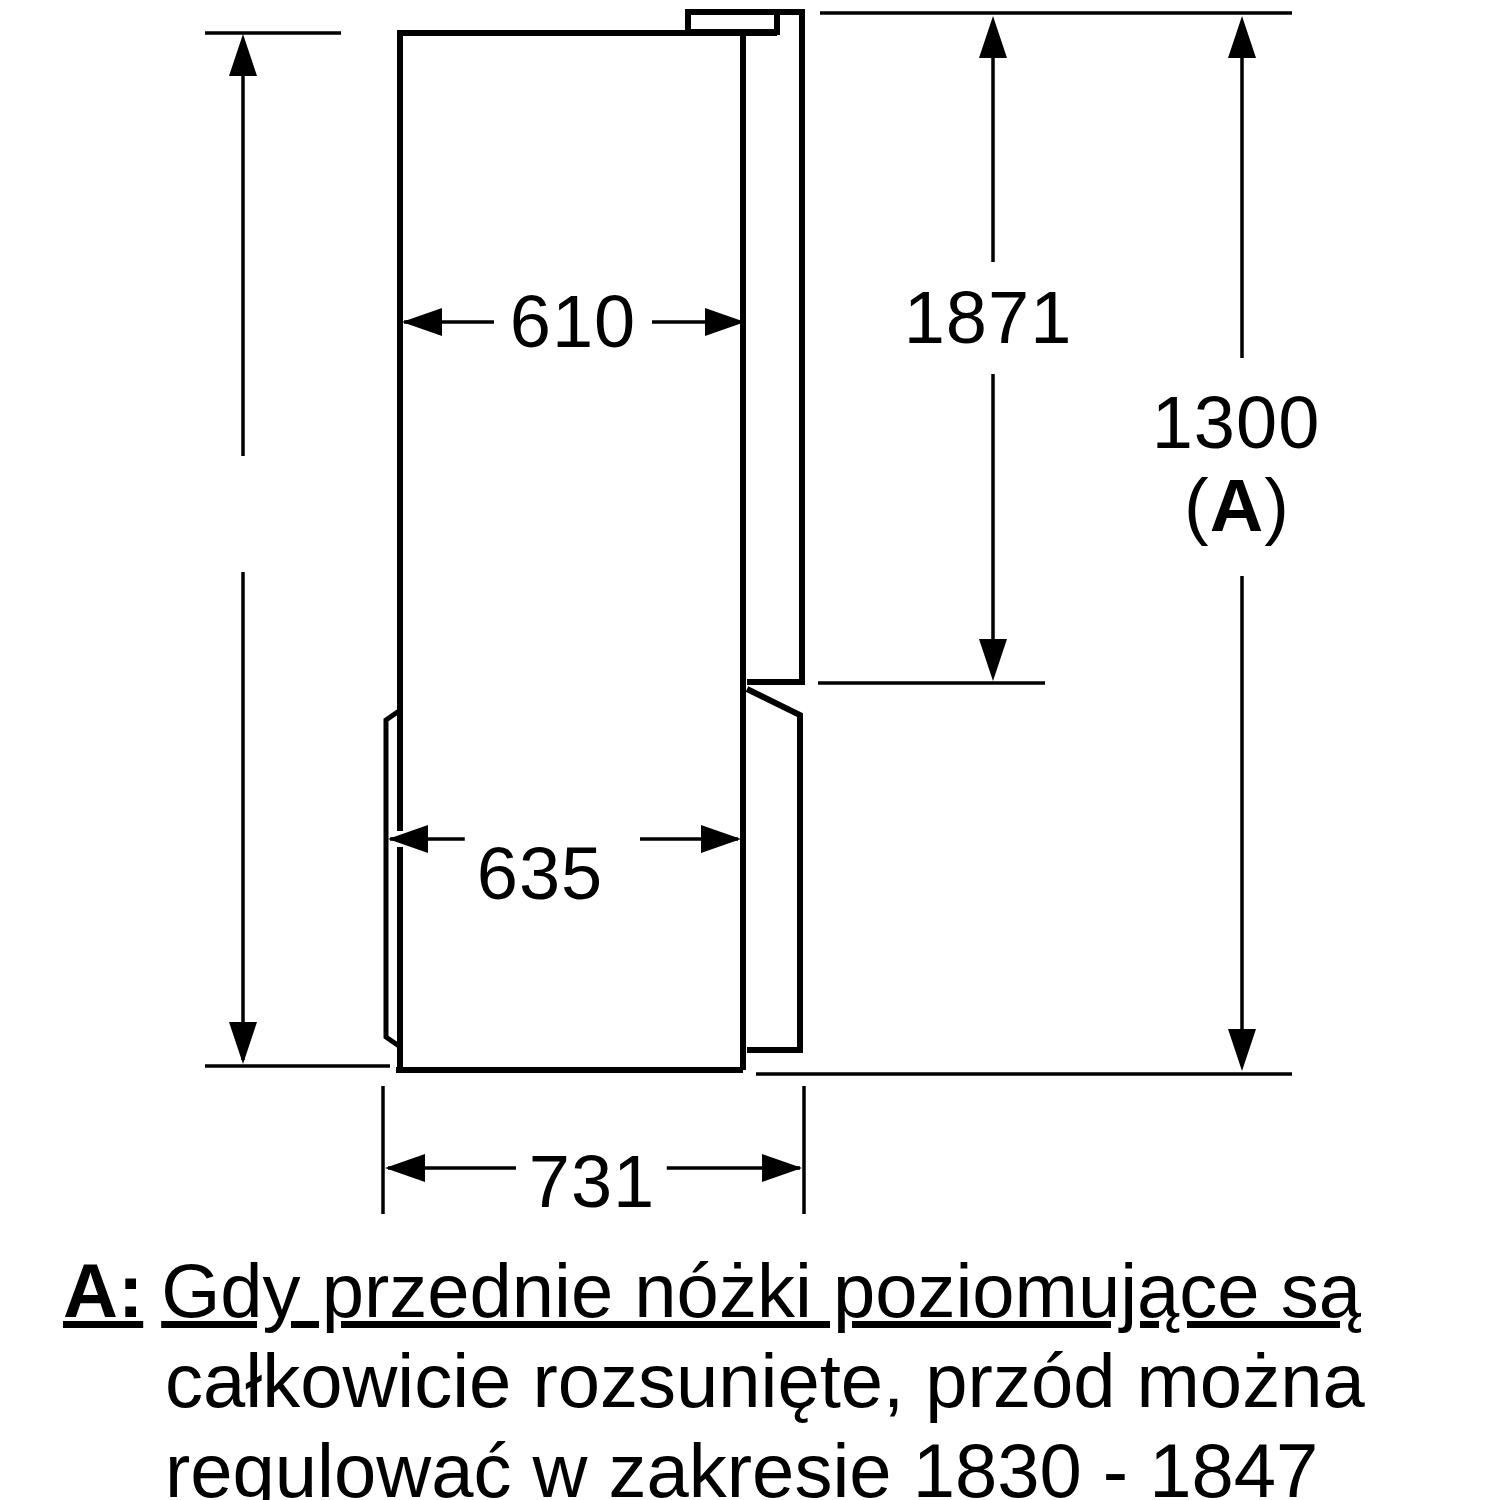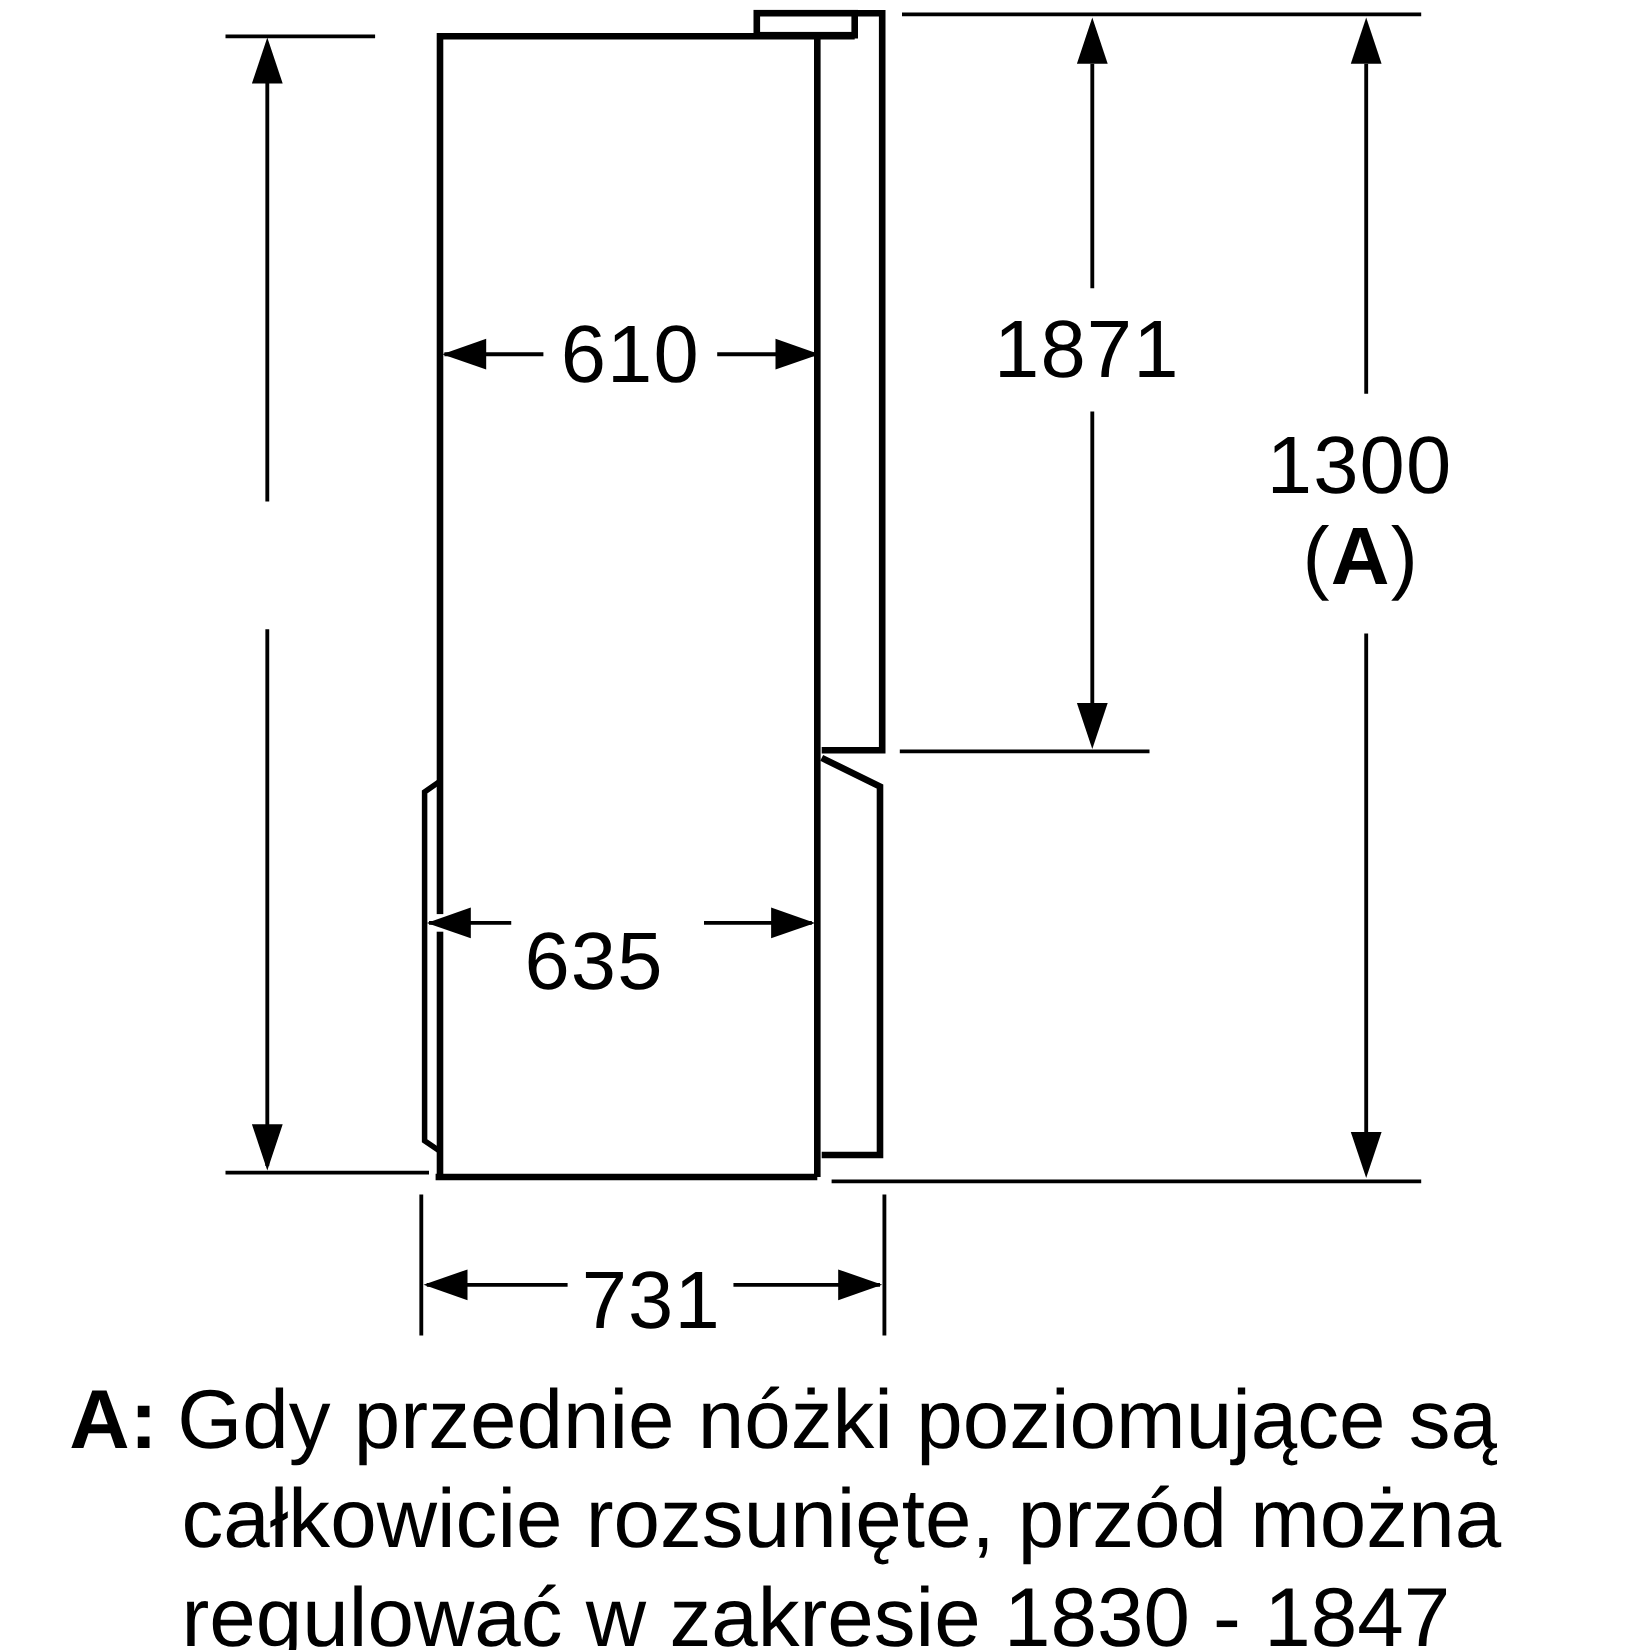--- a/index.html
+++ b/index.html
@@ -27,21 +27,21 @@
   .caption{
     position:absolute;
     left:63px;
     top:1246px;
     width:1400px;
     font-size:76px;
     line-height:90px;
     letter-spacing:0px;
   }
   .caption .cline{white-space:nowrap;padding-left:102px;}
-  .caption .first{padding-left:0;}
+  .caption .first{padding-left:0;text-decoration:underline;}
   .caption .prefix{font-weight:bold;padding-right:18px;}
 </style>
 </head>
 <body>
 
 <div class="canvas">
 
   <svg width="1500" height="1500" viewBox="0 0 1500 1500">
 
     <g stroke="#000" stroke-width="6" fill="none">

